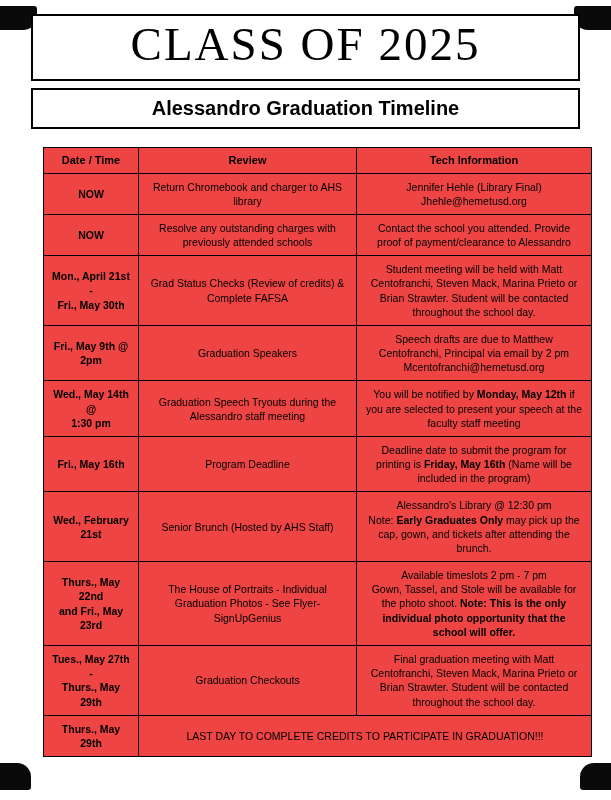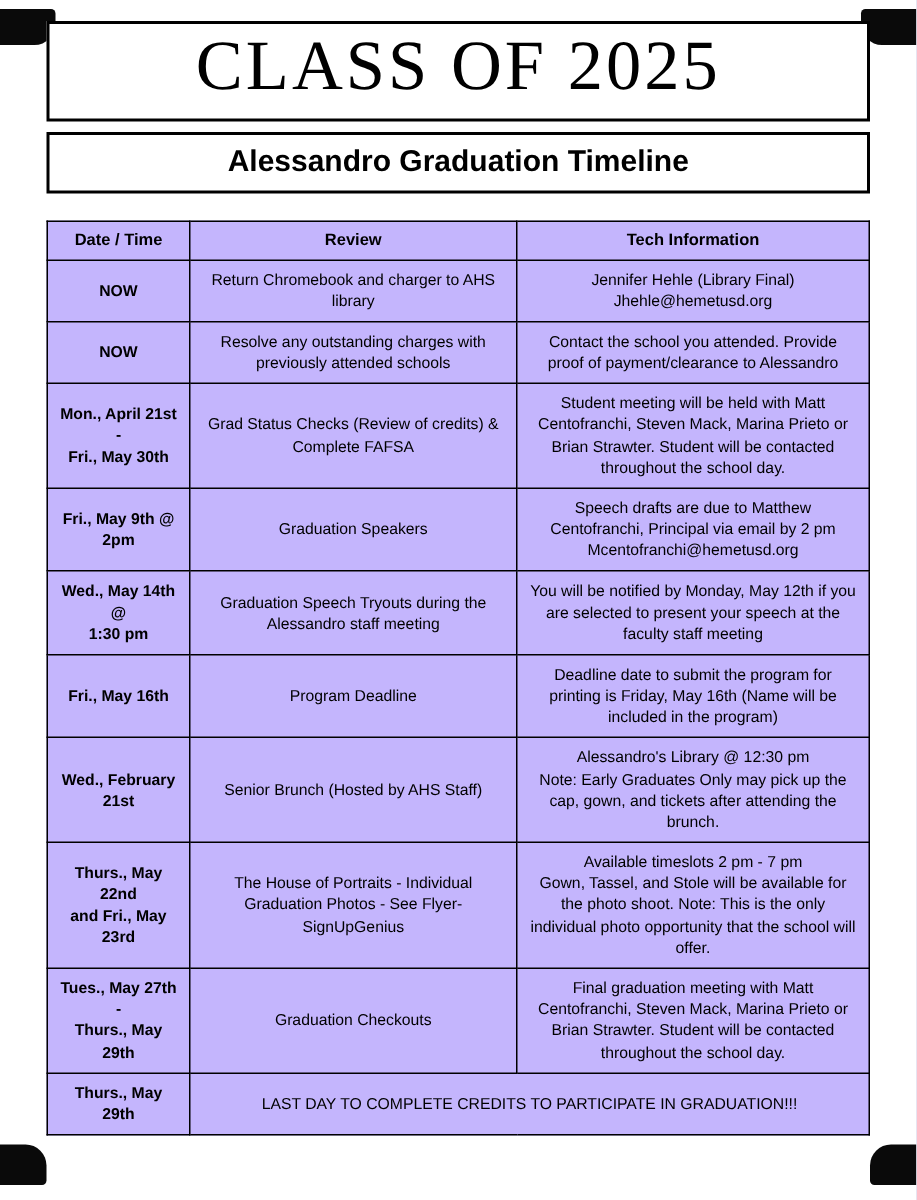--- a/index.html
+++ b/index.html
@@ -60,21 +60,22 @@
   .subtitle {
     margin: 0;
     font-size: 20px;
     font-weight: 700;
     line-height: 1.15;
   }
   table.timeline {
     width: 100%;
     border-collapse: collapse;
     table-layout: fixed;
-    background: #c4b5fd;
+    background: #ef4444;
+    margin-left: 12px;
   }
   .timeline th, .timeline td {
     border: 1.5px solid #000;
     text-align: center;
     vertical-align: middle;
     font-size: 10.5px;
     line-height: 1.35;
     padding: 6px 8px;
     white-space: pre-line;
     overflow-wrap: break-word;
@@ -83,21 +84,21 @@
     font-weight: 700;
     font-size: 11px;
     padding: 5px 4px;
   }
   .col-date { font-weight: 700; }
   .col-full {
     font-weight: 400;
     font-size: 11px;
     padding: 8px 6px;
   }
-  .timeline span.b { font-weight: 400; }
+  .timeline span.b { font-weight: 700; }
 </style>
 </head>
 <body>
 
 <div class="page">
 
   <div class="artifact tl"></div>
   <div class="artifact tr"></div>
   <div class="artifact bl"></div>
   <div class="artifact br"></div>

